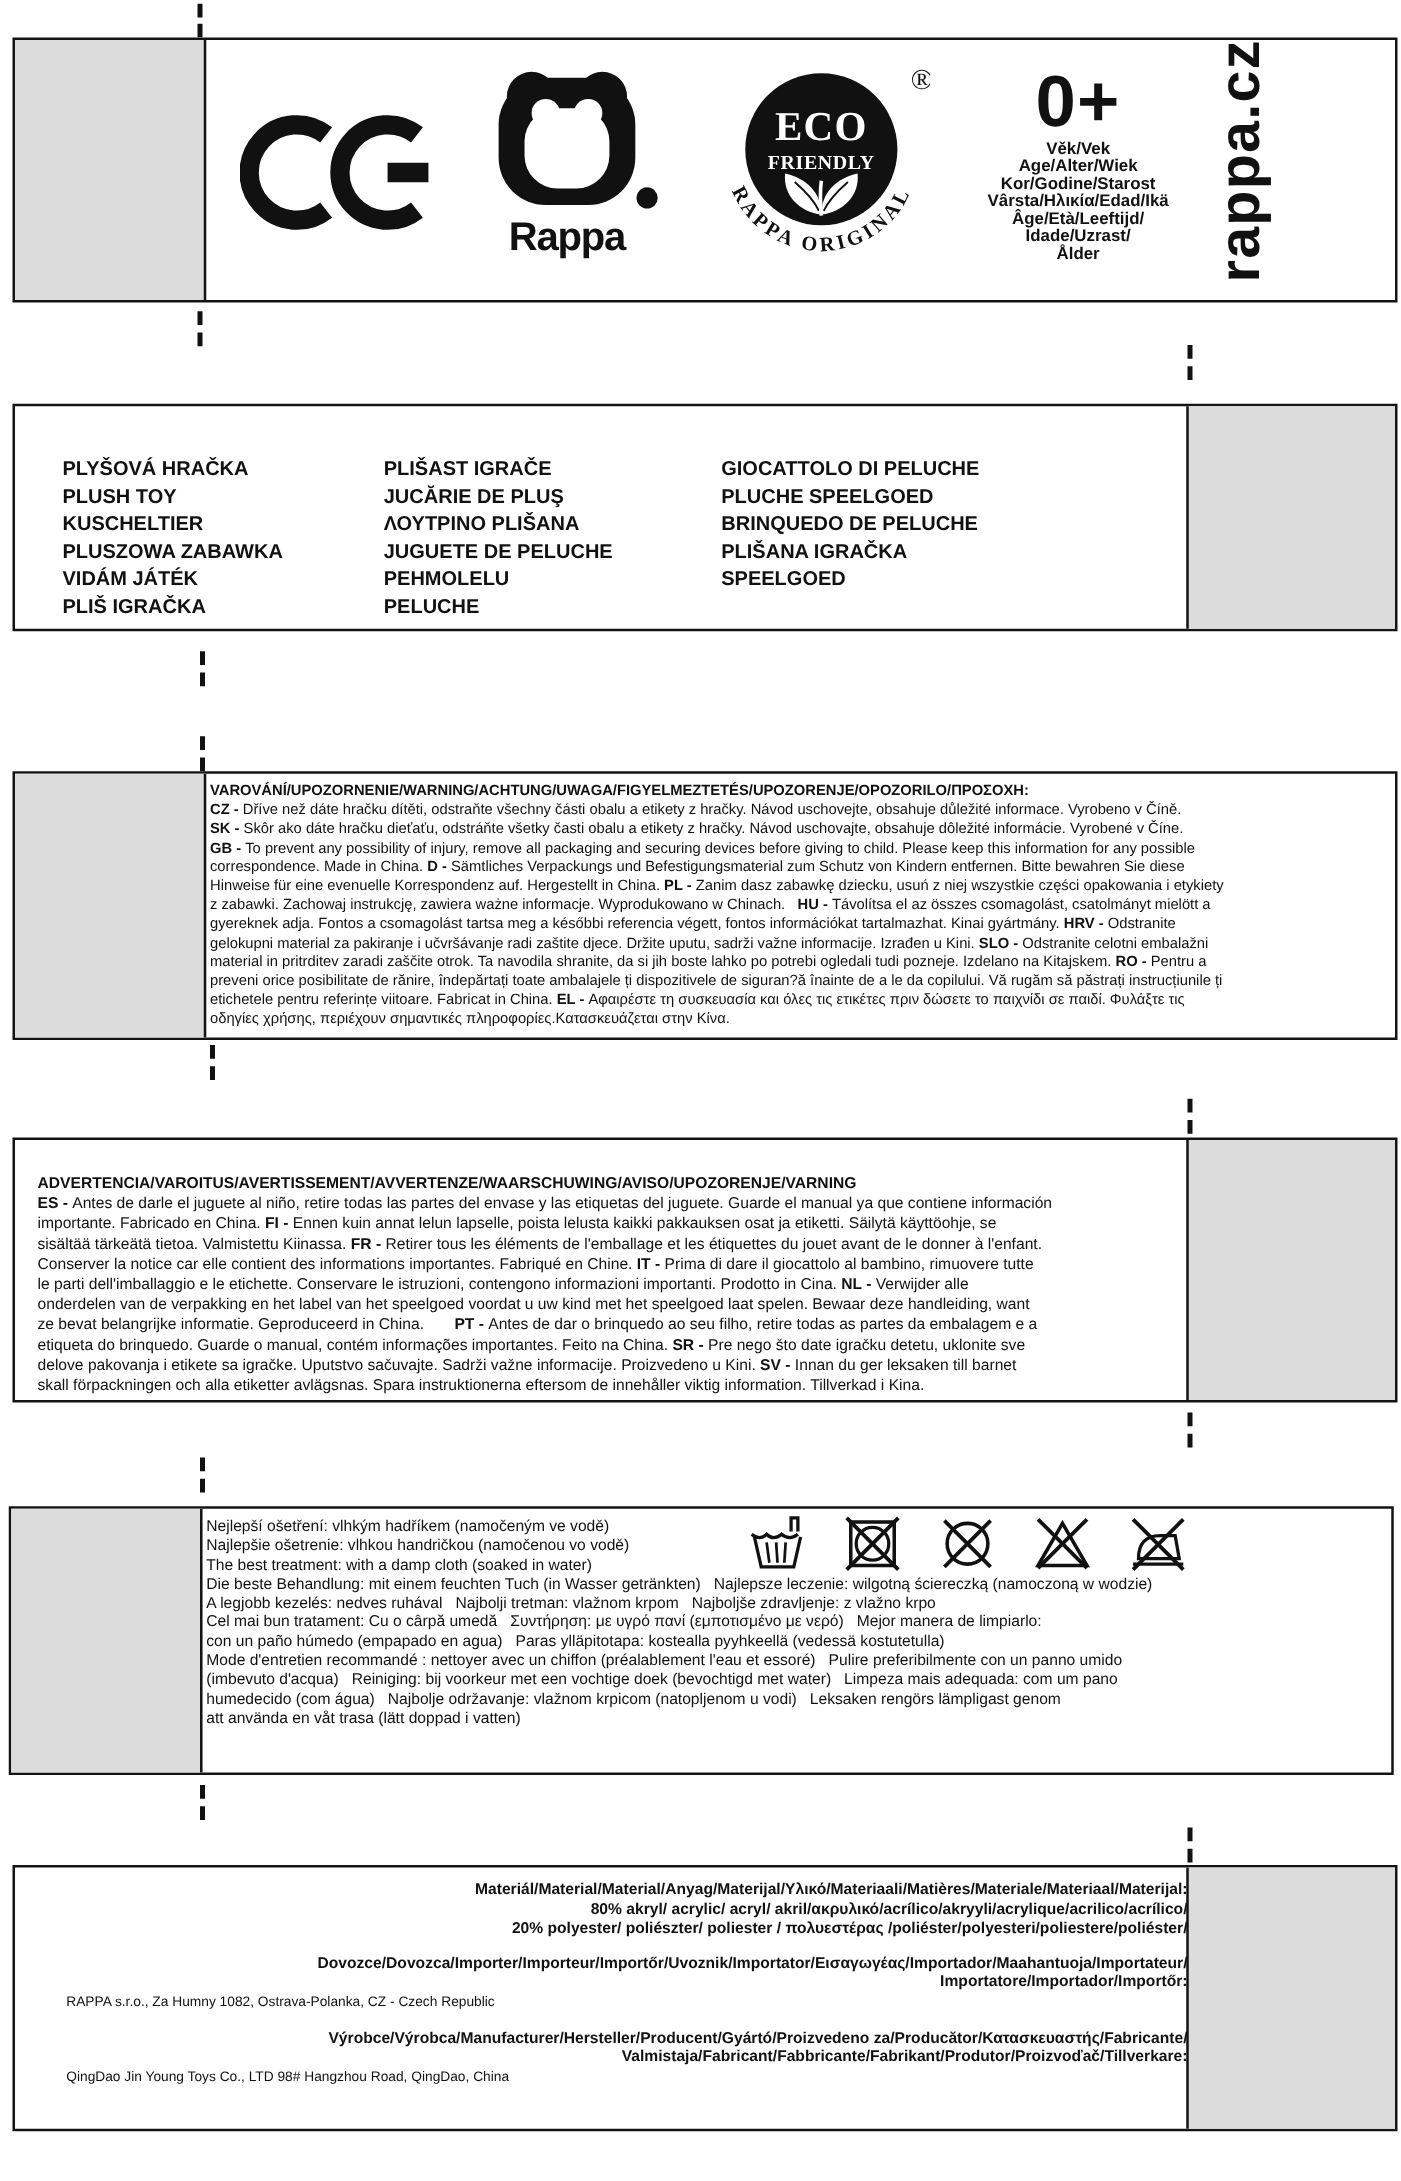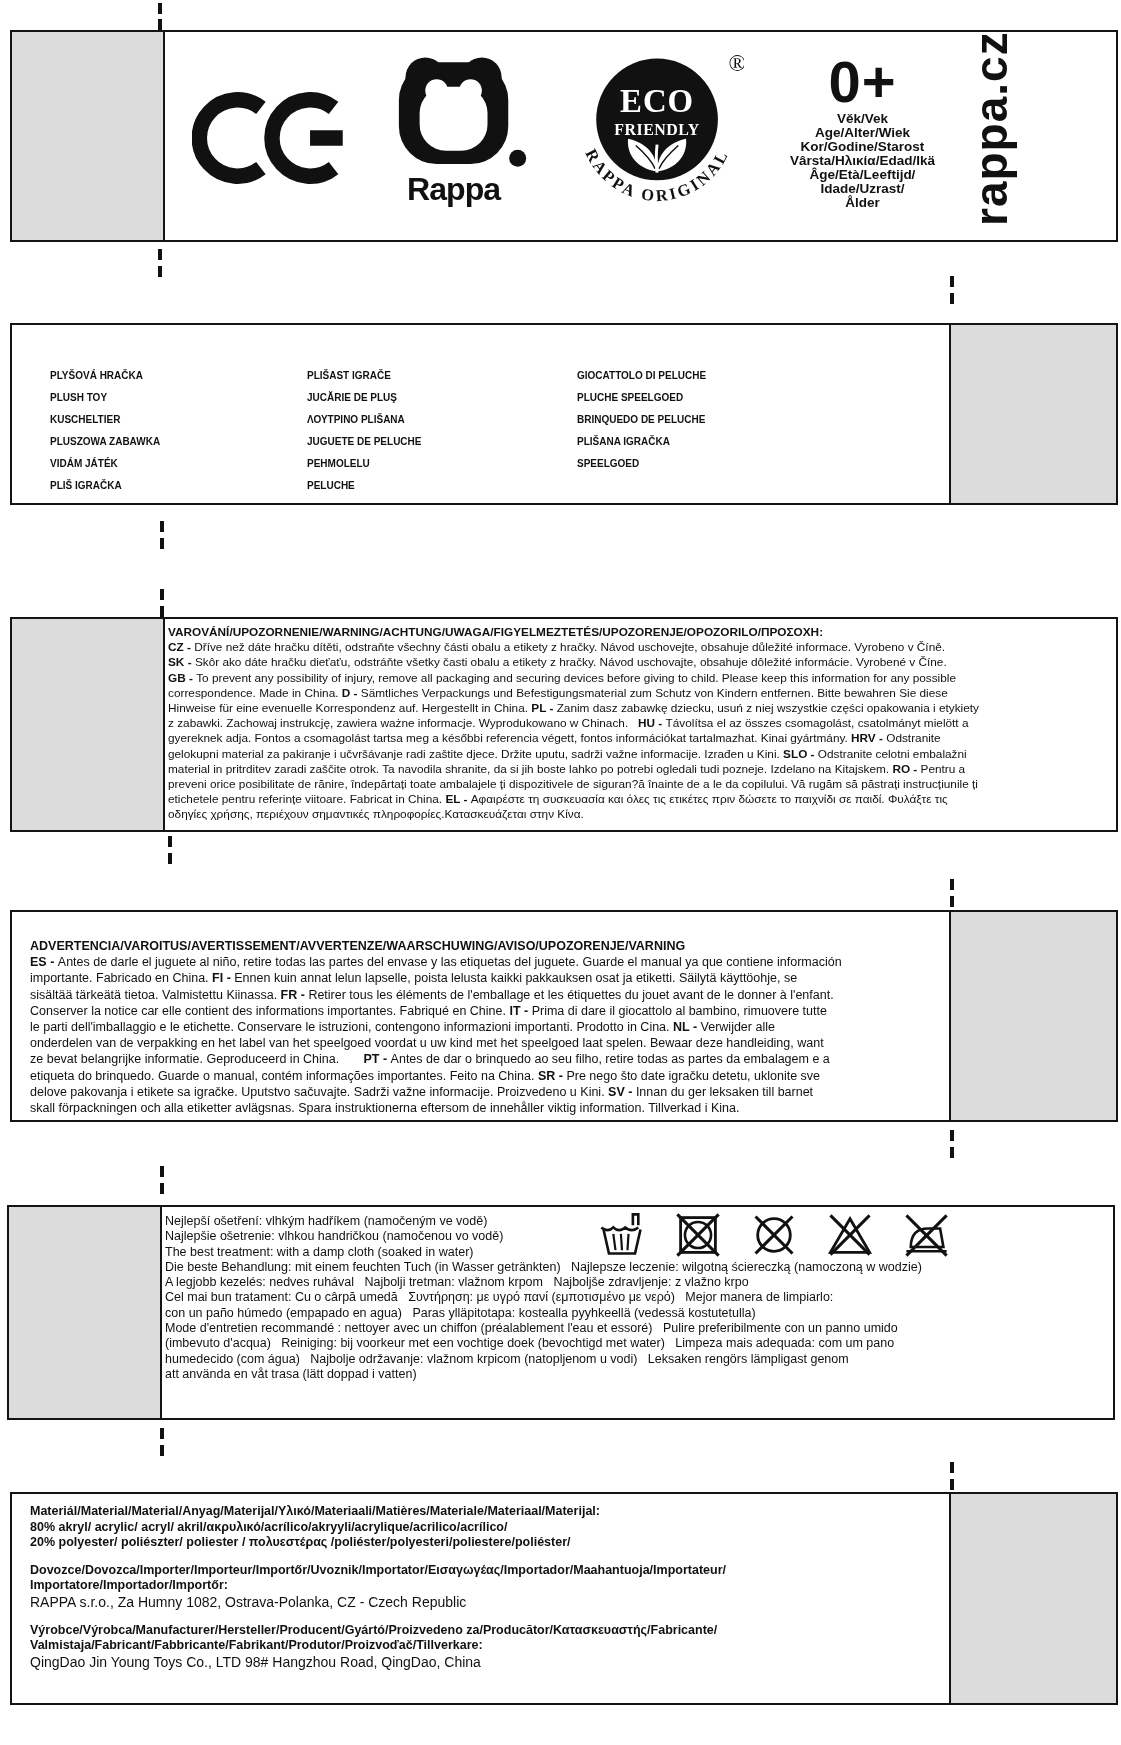--- a/index.html
+++ b/index.html
@@ -21,37 +21,37 @@
   .bear{position:absolute;left:385px;top:18px;}
   .eco{position:absolute;left:562px;top:14px;}
   .age{position:absolute;left:748px;top:20px;width:205px;text-align:center;}
   .age0{font-size:58px;line-height:60px;font-weight:bold;letter-spacing:1px;}
   .agelist .li{font-size:13.5px;line-height:14px;font-weight:bold;white-space:pre;}
   .site{position:absolute;left:952px;top:18px;height:176px;writing-mode:vertical-rl;
         transform:rotate(180deg);font-weight:bold;font-size:46px;letter-spacing:1px;}
   
   .col{position:absolute;top:40px;}
   .c1{left:38px;} .c2{left:295px;} .c3{left:565px;}
-  .col .li{font-size:10px;line-height:22px;font-weight:bold;white-space:pre;}
+  .col .li{font-size:16px;line-height:22px;font-weight:bold;white-space:pre;}
   
   .tl{white-space:pre;}
   .b{font-weight:bold;}
   .text3{position:absolute;left:156px;top:6px;width:946px;}
   .text3 .tl{font-size:11.8px;line-height:15.2px;}
   .text4{position:absolute;left:18px;top:26px;width:940px;}
   .text4 .tl{font-size:12.5px;line-height:16.2px;}
   
   .text5{position:absolute;left:156px;top:7px;width:880px;}
   .text5 .li{font-size:12.5px;line-height:15.3px;white-space:pre;}
   .caresyms{position:absolute;left:588px;top:3px;display:flex;gap:26px;}
   .caresyms svg{display:block;}
   
   .text6{position:absolute;left:18px;top:10px;width:920px;}
-  .text6 .bl{font-size:12.5px;line-height:15.5px;font-weight:bold;white-space:pre;}
-  .text6 .addr{font-size:14px;line-height:17px;white-space:pre;}
+  .text6 .bl{font-size:12.5px;line-height:15.5px;font-weight:bold;white-space:pre;text-align:right;}
+  .text6 .addr{font-size:11px;line-height:17px;white-space:pre;margin-left:23px;}
   .gapv{height:12px;}
 </style>
 </head>
 <body>
 
 <div class="page">
 
   <div class="rm" style="left:158px;top:3px"></div>
   <div class="rm" style="left:158px;top:19px"></div>
   <div class="rm" style="left:158px;top:249px"></div>

